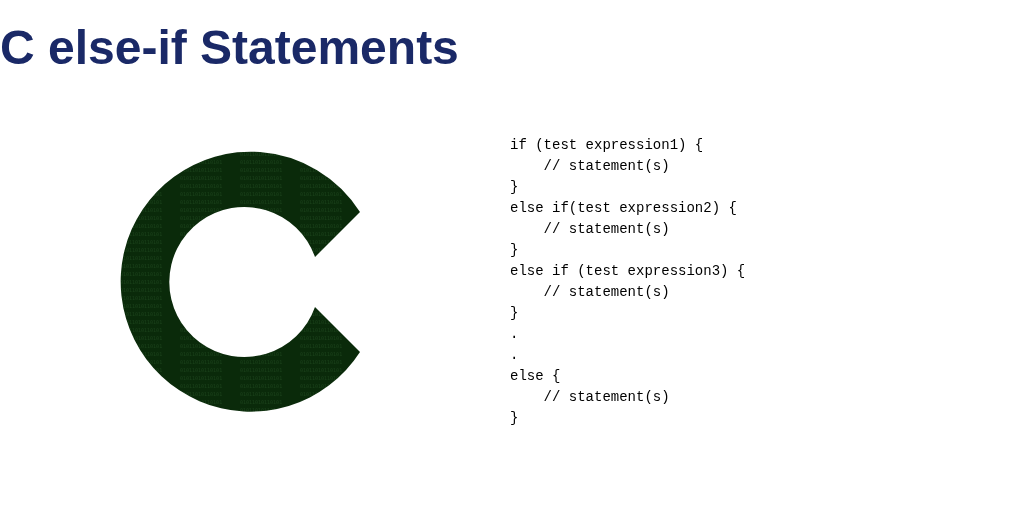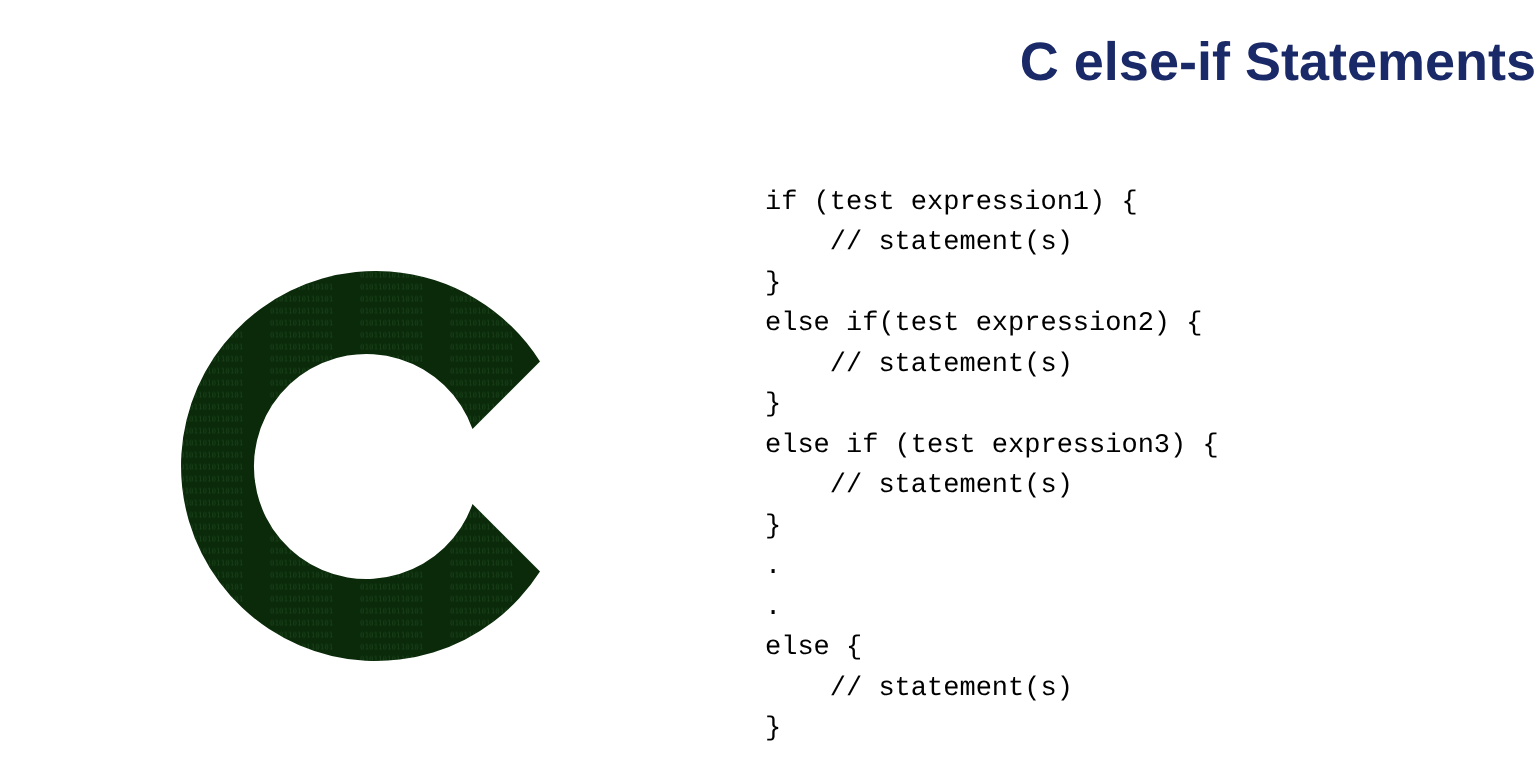--- a/index.html
+++ b/index.html
@@ -9,22 +9,22 @@
     }
     body {
       width: 1024px;
       height: 512px;
       background: #ffffff;
       font-family: Arial, sans-serif;
       position: relative;
       overflow: hidden;
     }
     .title {
-      text-align: right;
-      font-size: 36px;
+      text-align: left;
+      font-size: 48px;
       font-weight: 700;
       color: #1a2967;
       padding-top: 20px;
       padding-bottom: 30px;
     }
     .content {
       display: flex;
       padding: 0 50px;
       gap: 40px;
     }
@@ -58,21 +58,21 @@
       font-weight: 700;
       color: #153515;
       white-space: nowrap;
     }
     .code-section {
       flex: 1;
       padding-top: 30px;
     }
     .code {
       font-family: 'Courier New', Courier, monospace;
-      font-size: 18px;
+      font-size: 14px;
       line-height: 1.5;
       color: #000000;
       white-space: pre;
     }
   </style>
 </head>
 <body>
 
 <h1 class="title">C else-if Statements</h1>
 

